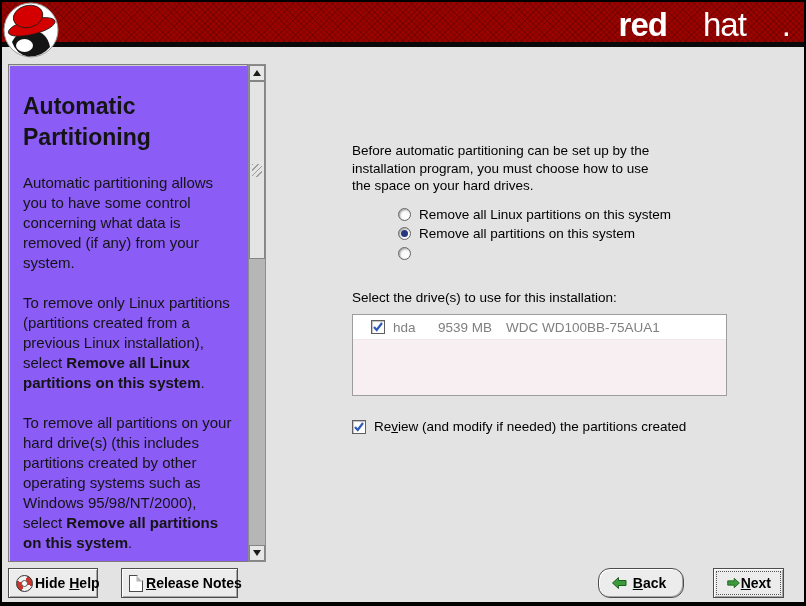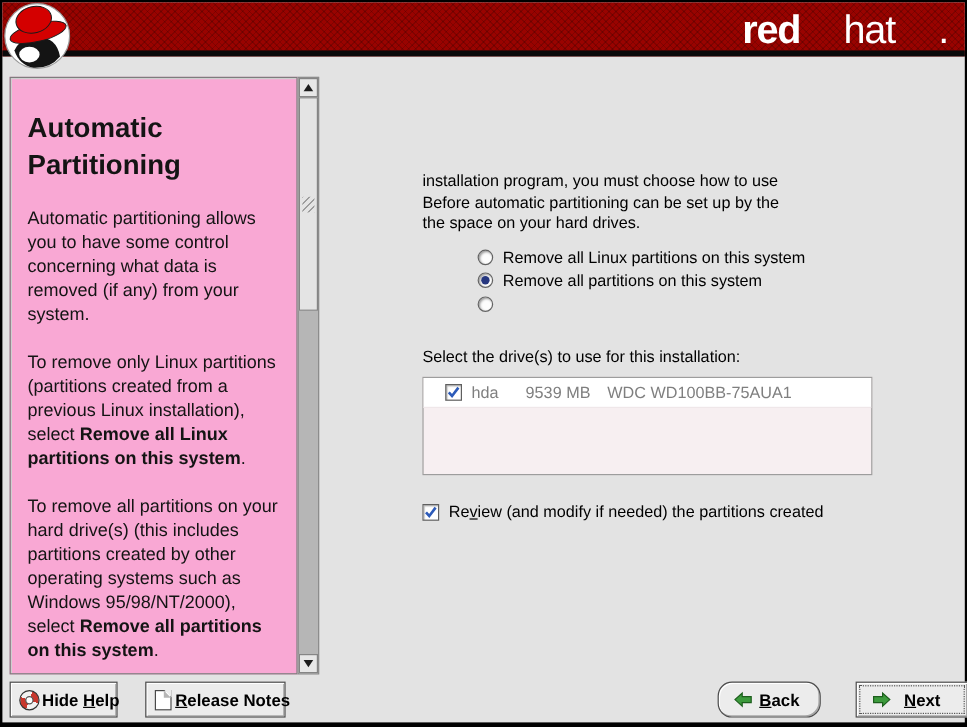--- a/index.html
+++ b/index.html
@@ -29,21 +29,21 @@
     position:absolute; right:14px; top:4px; z-index:4;
     color:#fff; font-size:33px; letter-spacing:-1px; line-height:38px;
   }
   .wordmark .bold { font-weight:bold; }
   .wordmark .light { font-weight:normal;padding-left:36px; }
 
   
   .help-panel { position:absolute; left:6px; top:62px; width:258px; height:498px; }
   .help-text {
     position:absolute; left:0; top:0; width:240px; height:498px;
-    background:#f9a8d4; border:1px solid #7d7d7d;
+    background:#8b5cf6; border:1px solid #7d7d7d;
     box-shadow:inset 1px 1px 0 #cfcfcf;
     padding:12px 8px 0 10px; overflow:hidden; color:#141414;
   }
   .help-title { font-size:23px; font-weight:bold; line-height:31px; margin:14px 0 0 4px; }
   .help-para { font-size:15px; line-height:20px; margin:20px 0 0 4px; }
   .help-para b { font-weight:bold; }
 
   
   .sb {
     position:absolute; right:0; top:0; width:18px; height:498px;
@@ -115,21 +115,21 @@
     position:absolute; bottom:4px; height:30px;
     background:#ececec; border:1px solid #4d4d4d;
     box-shadow:inset 1px 1px 0 #ffffff, inset -1px -1px 0 #a6a6a6;
     display:flex; align-items:center;
     font-size:14px; color:#000; padding:0 7px; cursor:default;
   }
   .btn .label { white-space:nowrap;font-weight:bold; }
   .btn-hide-help { left:6px; width:90px; gap:2px; }
   .btn-release-notes { left:119px; width:117px; gap:3px; }
   .btn-back { left:596px; width:86px; padding:0 12px;border-radius:12px; }
-  .btn-next { left:711px; width:94px; padding:0 12px; outline:1px dotted #555; outline-offset:-4px;justify-content:space-between; }
+  .btn-next { left:711px; width:71px; padding:0 12px; outline:1px dotted #555; outline-offset:-4px;justify-content:space-between; }
   .btn-back .label, .btn-next .label { flex:1; text-align:center; }
 
   .lifering {
     width:17px; height:17px; border-radius:50%; position:relative; flex:0 0 17px;
     background:conic-gradient(from 20deg, #c8372d 0 90deg, #f2f2f2 90deg 180deg, #c8372d 180deg 270deg, #f2f2f2 270deg 360deg);
     border:1px solid #333;
   }
   .lifering::after {
     content:""; position:absolute; inset:4px; border-radius:50%;
     background:#fff; border:1px solid #555;
@@ -183,22 +183,22 @@
           <span class="thumb-grip"></span>
         </div>
       <div class="sb-btn down">
           <span class="tri-down"></span>
         </div>
     </div>
   </div>
 
   <div class="content">
     <div class="intro">
+      <div class="intro-line">Before automatic partitioning can be set up by the</div>
       <div class="intro-line">installation program, you must choose how to use</div>
-      <div class="intro-line">Before automatic partitioning can be set up by the</div>
       <div class="intro-line">the space on your hard drives.</div>
     </div>
 
 
     <div class="radio-group">
       <div class="radio-row">
         <span class="radio"></span>
         <span>Remove all Linux partitions on this system</span>
       </div>
       <div class="radio-row">

